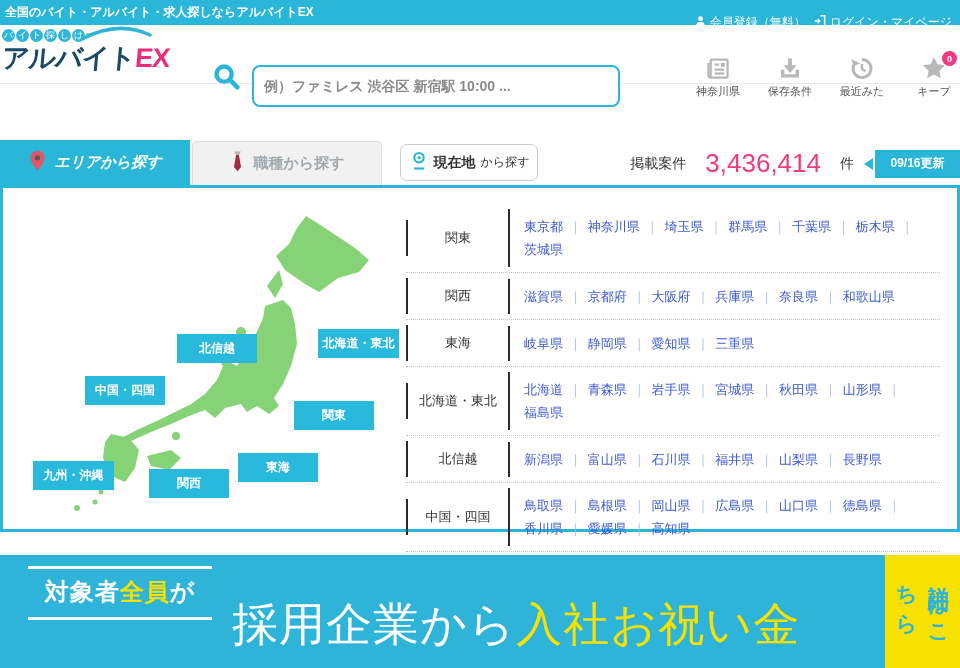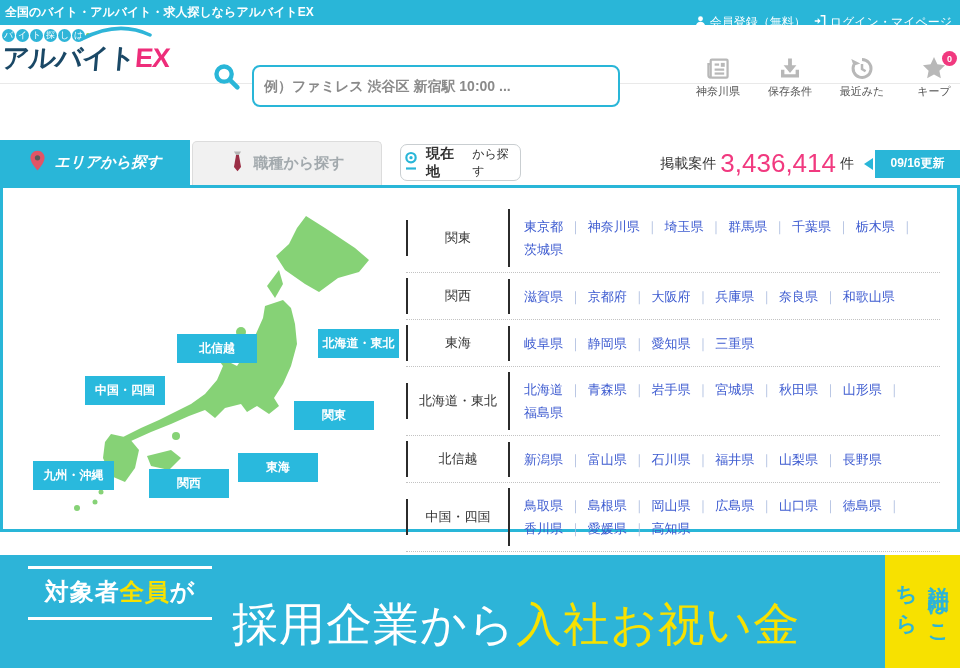--- a/index.html
+++ b/index.html
@@ -39,28 +39,28 @@
     background:#f1397f; color:#fff; font-size:9px; display:flex; align-items:center; justify-content:center;
     font-weight:bold; }
 
   
   .tab-area { position:absolute; left:0; top:140px; width:190px; height:45px; background:#29b6d8;
     color:#fff; font-size:15px; font-weight:bold; display:flex; align-items:center; justify-content:center;
     gap:7px; cursor:pointer;font-style:italic; }
   .tab-job { position:absolute; left:192px; top:141px; width:190px; height:44px; background:#f1f1f1;
     border:1px solid #dcdcdc; border-bottom:none; border-radius:5px 5px 0 0; color:#a2a9ad; font-size:15px;
     font-weight:bold; display:flex; align-items:center; justify-content:center; gap:7px; cursor:pointer; }
-  .btn-location { position:absolute; left:400px; top:144px; width:121px; height:37px; background:#fff;
+  .btn-location { position:absolute; left:400px; top:144px; width:138px; height:37px; background:#fff;
     border:1px solid #c9ced1; border-radius:7px; display:flex; align-items:center; justify-content:center;
     gap:5px; cursor:pointer; }
   .btn-location .main { font-size:14px; font-weight:bold; color:#333; }
   .btn-location .sub { font-size:12px; color:#333; }
   .counter { position:absolute; right:0; top:148px; display:flex; align-items:center; }
   .counter .lbl { font-size:14px; color:#333; }
-  .counter .num { font-size:26px; color:#f1397f; margin:0 4px; letter-spacing:0; }
+  .counter .num { font-size:26px; color:#f1397f; margin:0 19px; letter-spacing:0; }
   .counter .unit { font-size:14px; color:#333; }
   .tri-left { width:0; height:0; border-top:6px solid transparent; border-bottom:6px solid transparent;
     border-right:9px solid #29b6d8; margin:0 2px 0 10px; }
   .update-box { width:85px; height:28px; background:#29b6d8; color:#fff; font-size:12px; font-weight:bold;
     display:flex; align-items:center; justify-content:center; cursor:pointer; }
 
   
   .panel { position:absolute; left:0; top:185px; width:960px; height:347px;
     border:3px solid #29b6d8; background:#fff; }
   .mapwrap { position:absolute; left:10px; top:20px; width:390px; height:325px; }

